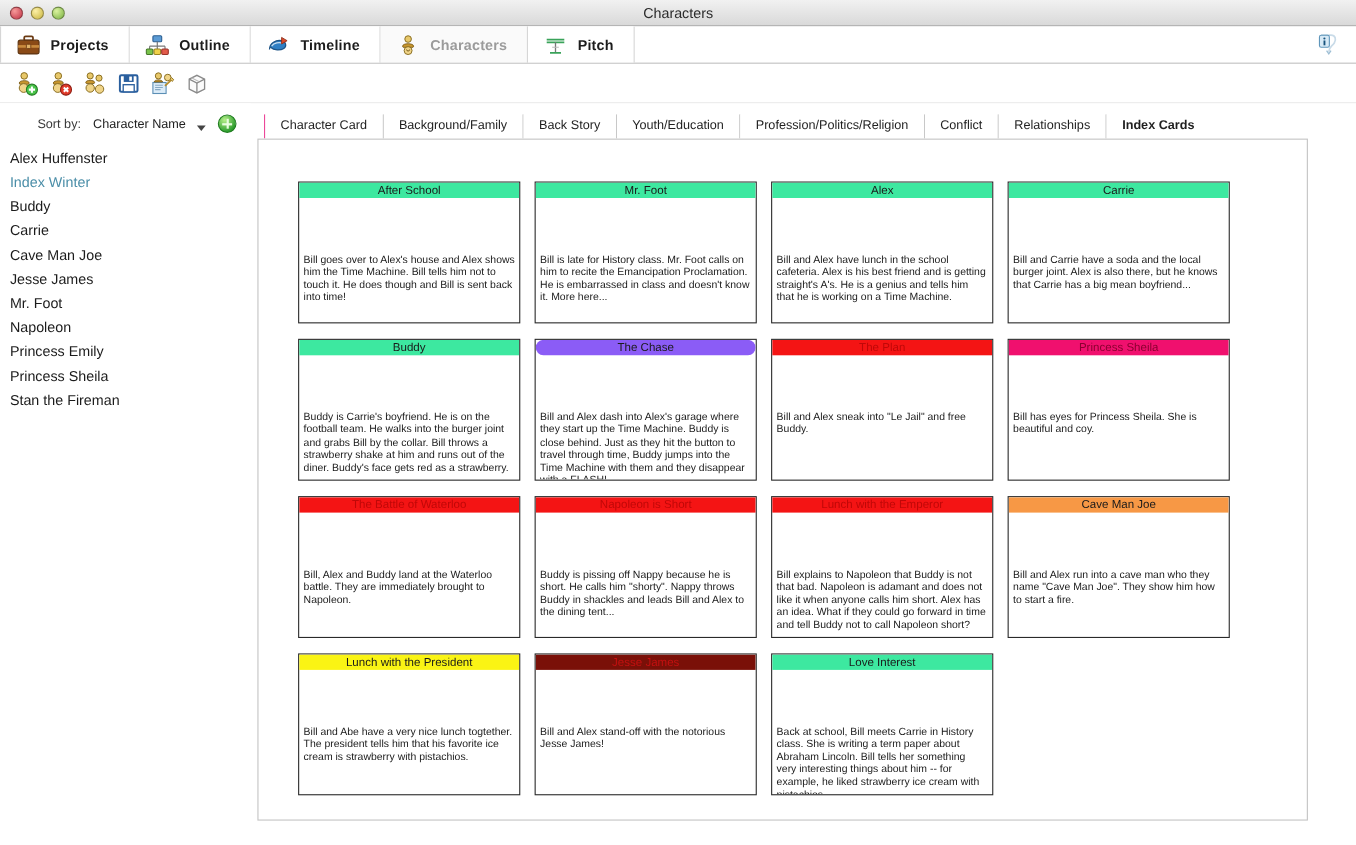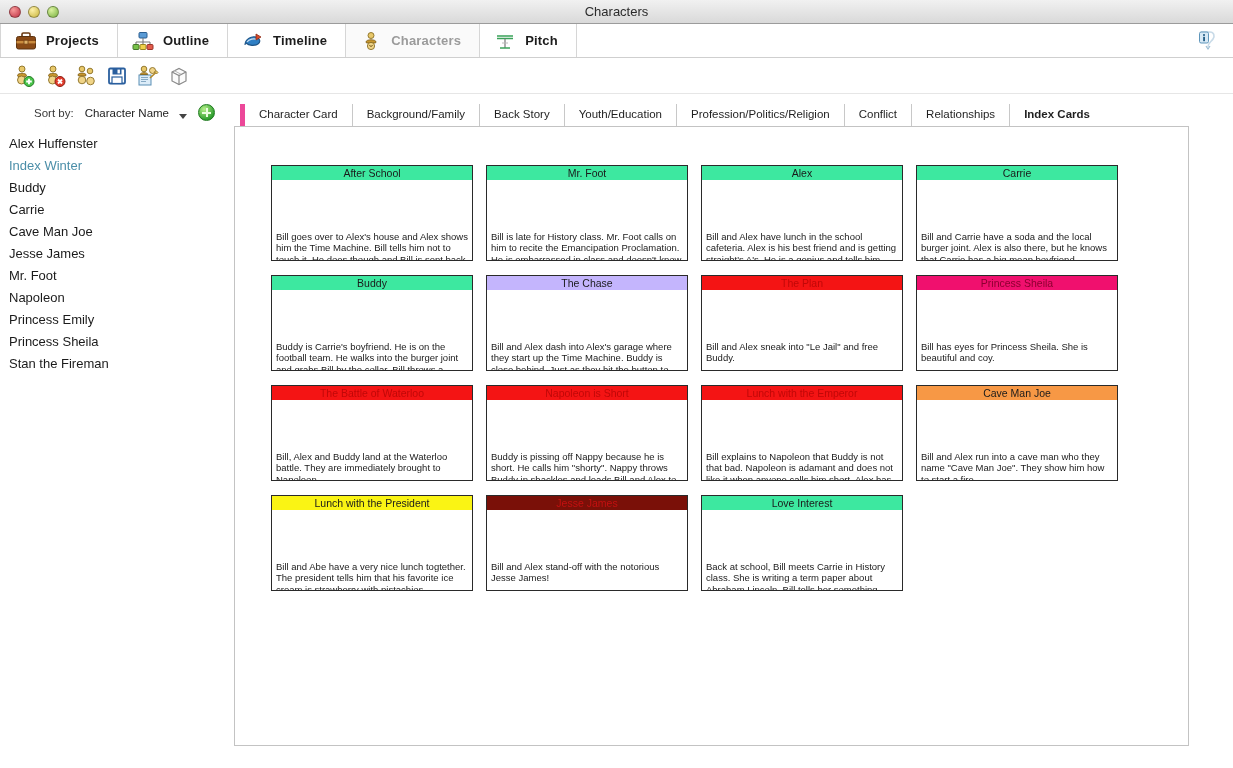--- a/index.html
+++ b/index.html
@@ -164,41 +164,41 @@
   }
   .tab {
     font-size: 11.5px; color: #1f1f1f;
     padding: 4px 14px 5px 14px;
     border-right: 1px solid #c8c8c8;
     white-space: nowrap;
     cursor: default;
     background: #ffffff;
     line-height: 13px;
   }
-  .tab:first-child { border-left: 5px solid #ec4899; }
+  .tab:first-child { border-left: 1px solid #ec4899; }
   .tab.active { font-weight: bold; border-right: none; }
 
   .panel {
     flex: 1 1 auto;
     border: 1px solid #c3c3c3;
     border-top: 1px solid #c3c3c3;
     background: #ffffff;
     padding: 38px 0 0 0;
     min-height: 0;
     overflow: hidden;
   }
   .cardgrid {
     display: flex; flex-wrap: wrap;
     gap: 14px 13px;
     padding: 0 36px;
     align-content: flex-start;
   }
   .card {
     width: 202px;
-    height: 96px;
+    height: 129px;
     background: #ffffff;
     border: 1px solid #2a2a2a;
     display: flex; flex-direction: column;
     overflow: hidden;
     cursor: default;
   }
   .card-head {
     height: 14px;
     flex: 0 0 14px;
     display: flex; align-items: center; justify-content: center;
@@ -437,21 +437,21 @@
             </div>
             <div class="card">
               <div class="card-head" style="background: rgb(61, 232, 160); color: rgb(26, 26, 26);">Carrie</div>
               <div class="card-body">Bill and Carrie have a soda and the local burger joint. Alex is also there, but he knows that Carrie has a big mean boyfriend...</div>
             </div>
             <div class="card">
               <div class="card-head" style="background: rgb(61, 232, 160); color: rgb(26, 26, 26);">Buddy</div>
               <div class="card-body">Buddy is Carrie's boyfriend. He is on the football team. He walks into the burger joint and grabs Bill by the collar. Bill throws a strawberry shake at him and runs out of the diner. Buddy's face gets red as a strawberry.</div>
             </div>
             <div class="card">
-              <div class="card-head" style="background: #c4b5fd; color: rgb(26, 26, 26);">The Chase</div>
+              <div class="card-head" style="background: #8b5cf6; color: rgb(26, 26, 26); border-radius: 7px;">The Chase</div>
               <div class="card-body">Bill and Alex dash into Alex's garage where they start up the Time Machine. Buddy is close behind. Just as they hit the button to travel through time, Buddy jumps into the Time Machine with them and they disappear with a FLASH!</div>
             </div>
             <div class="card">
               <div class="card-head" style="background: rgb(244, 20, 20); color: rgb(192, 8, 8);">The Plan</div>
               <div class="card-body">Bill and Alex sneak into "Le Jail" and free Buddy.</div>
             </div>
             <div class="card">
               <div class="card-head" style="background: rgb(240, 16, 110); color: rgb(140, 0, 48);">Princess Sheila</div>
               <div class="card-body">Bill has eyes for Princess Sheila. She is beautiful and coy.</div>
             </div>

